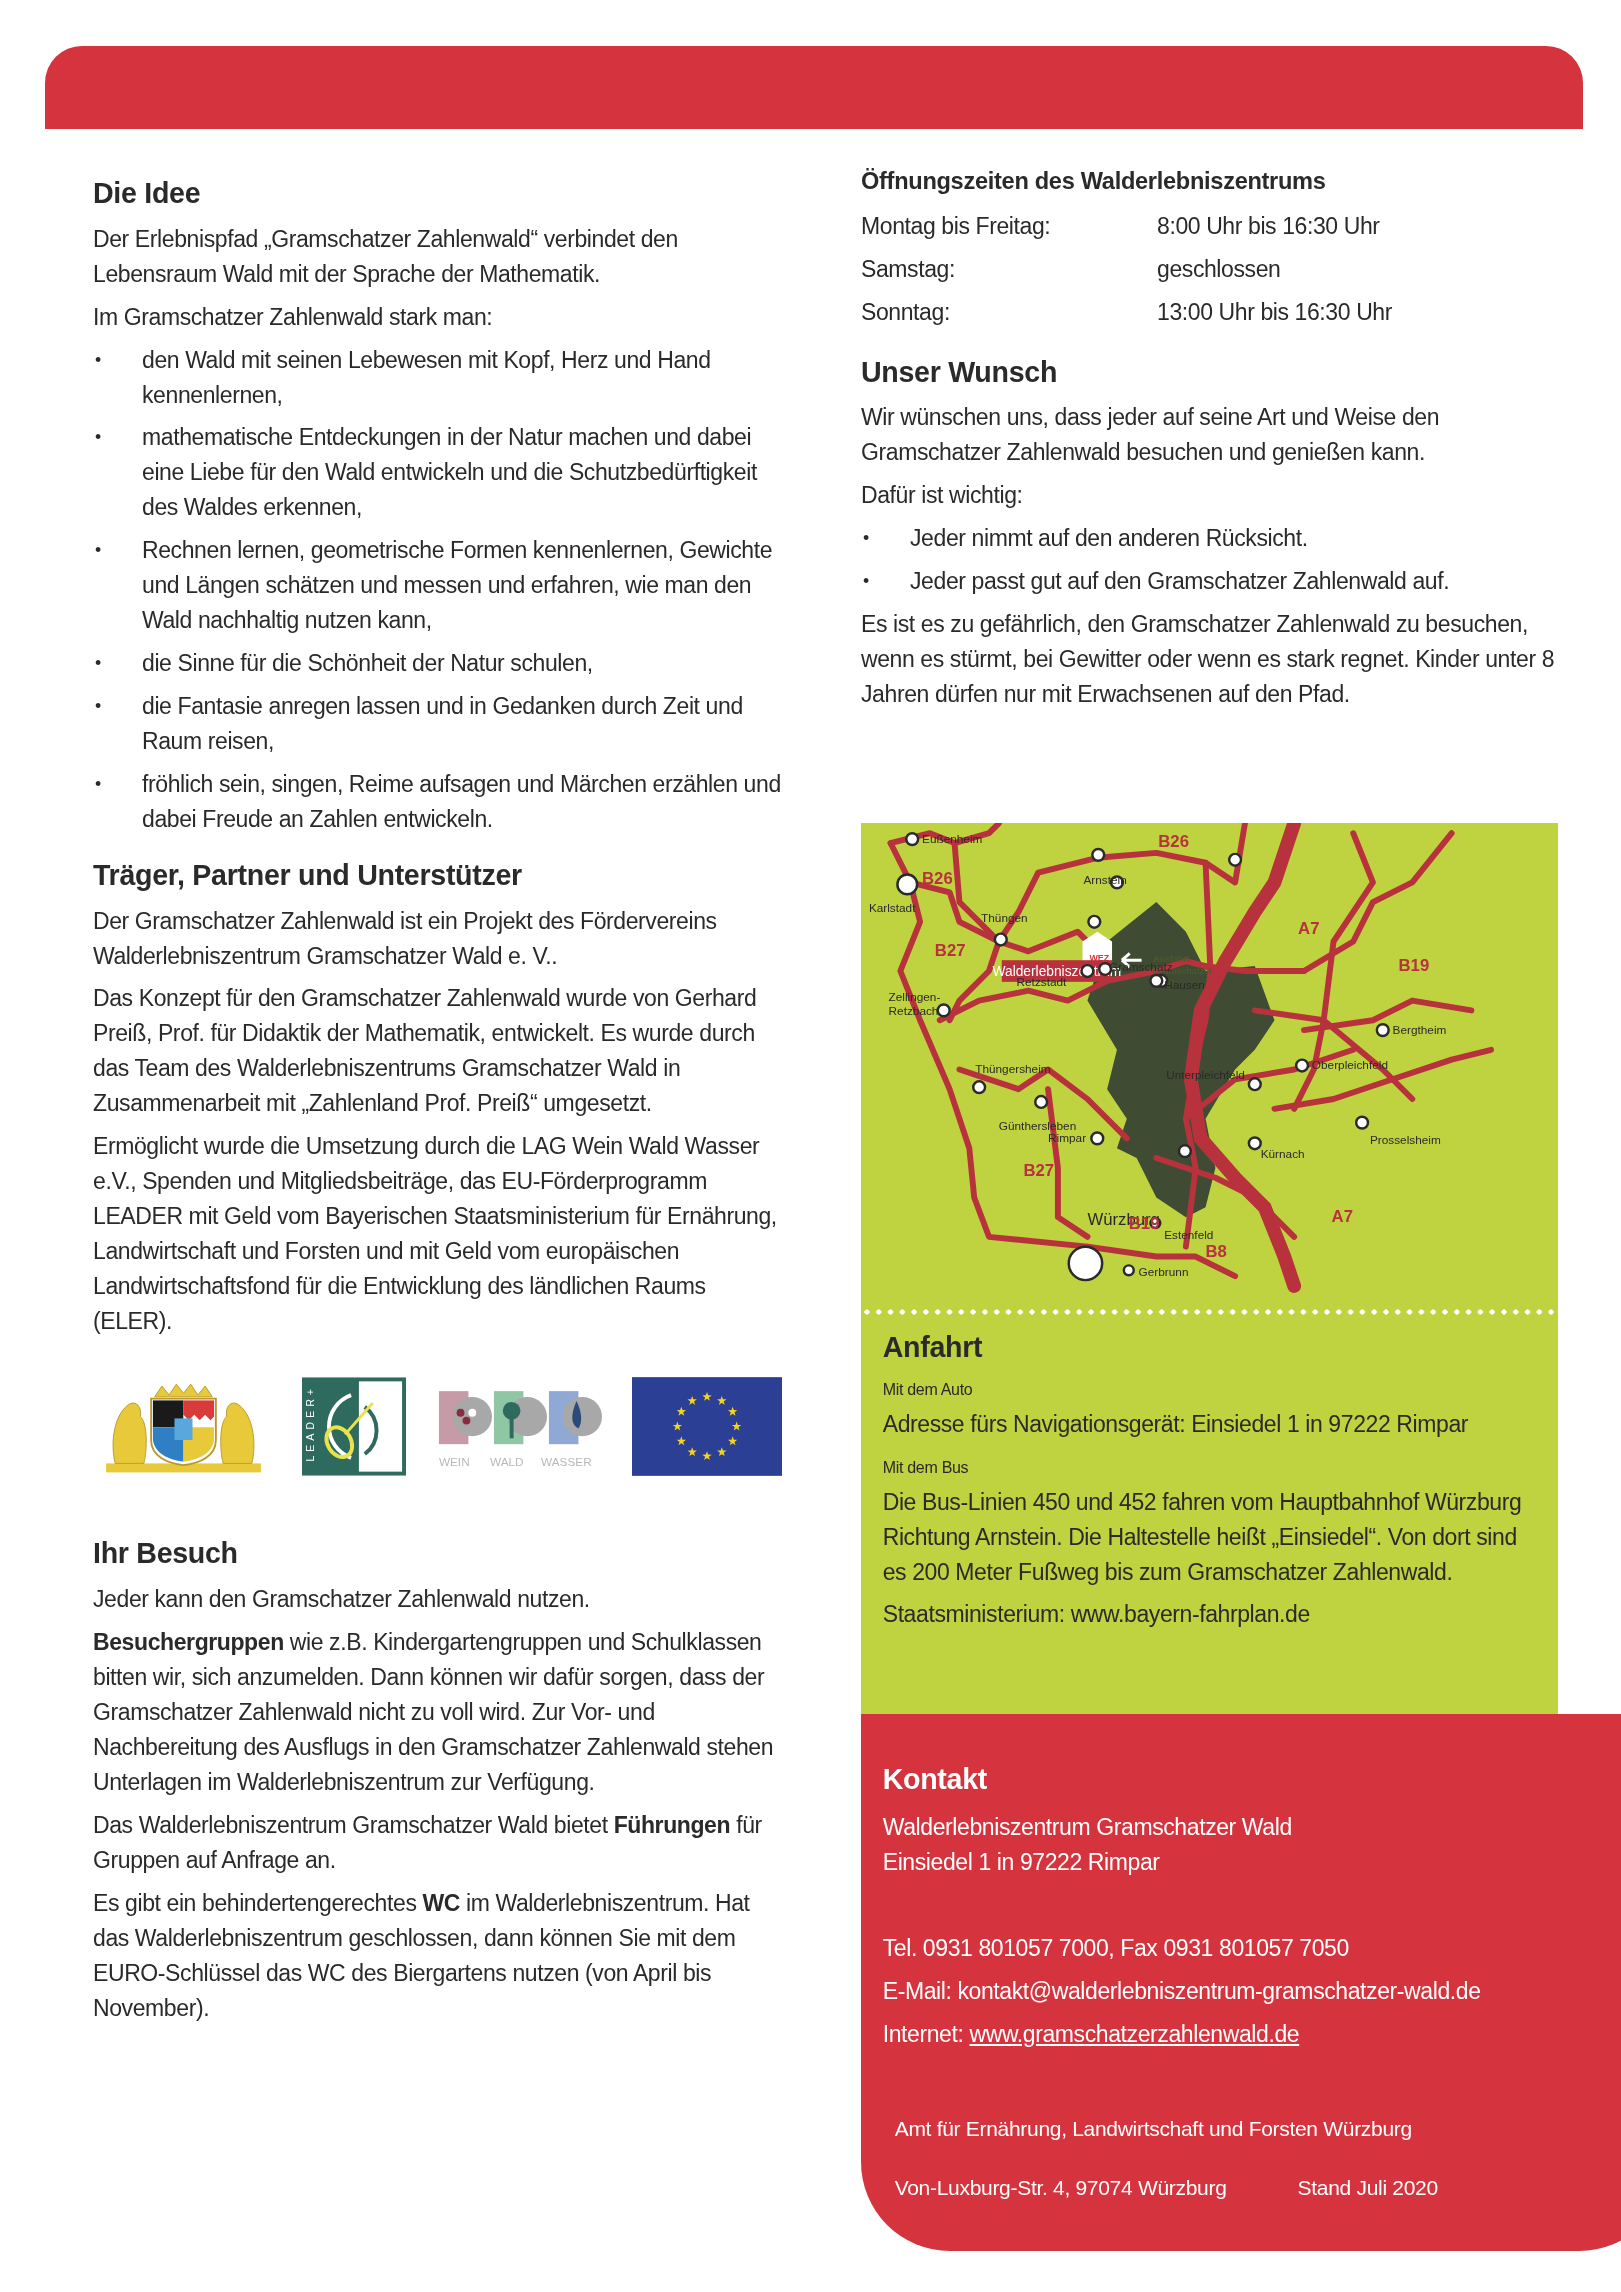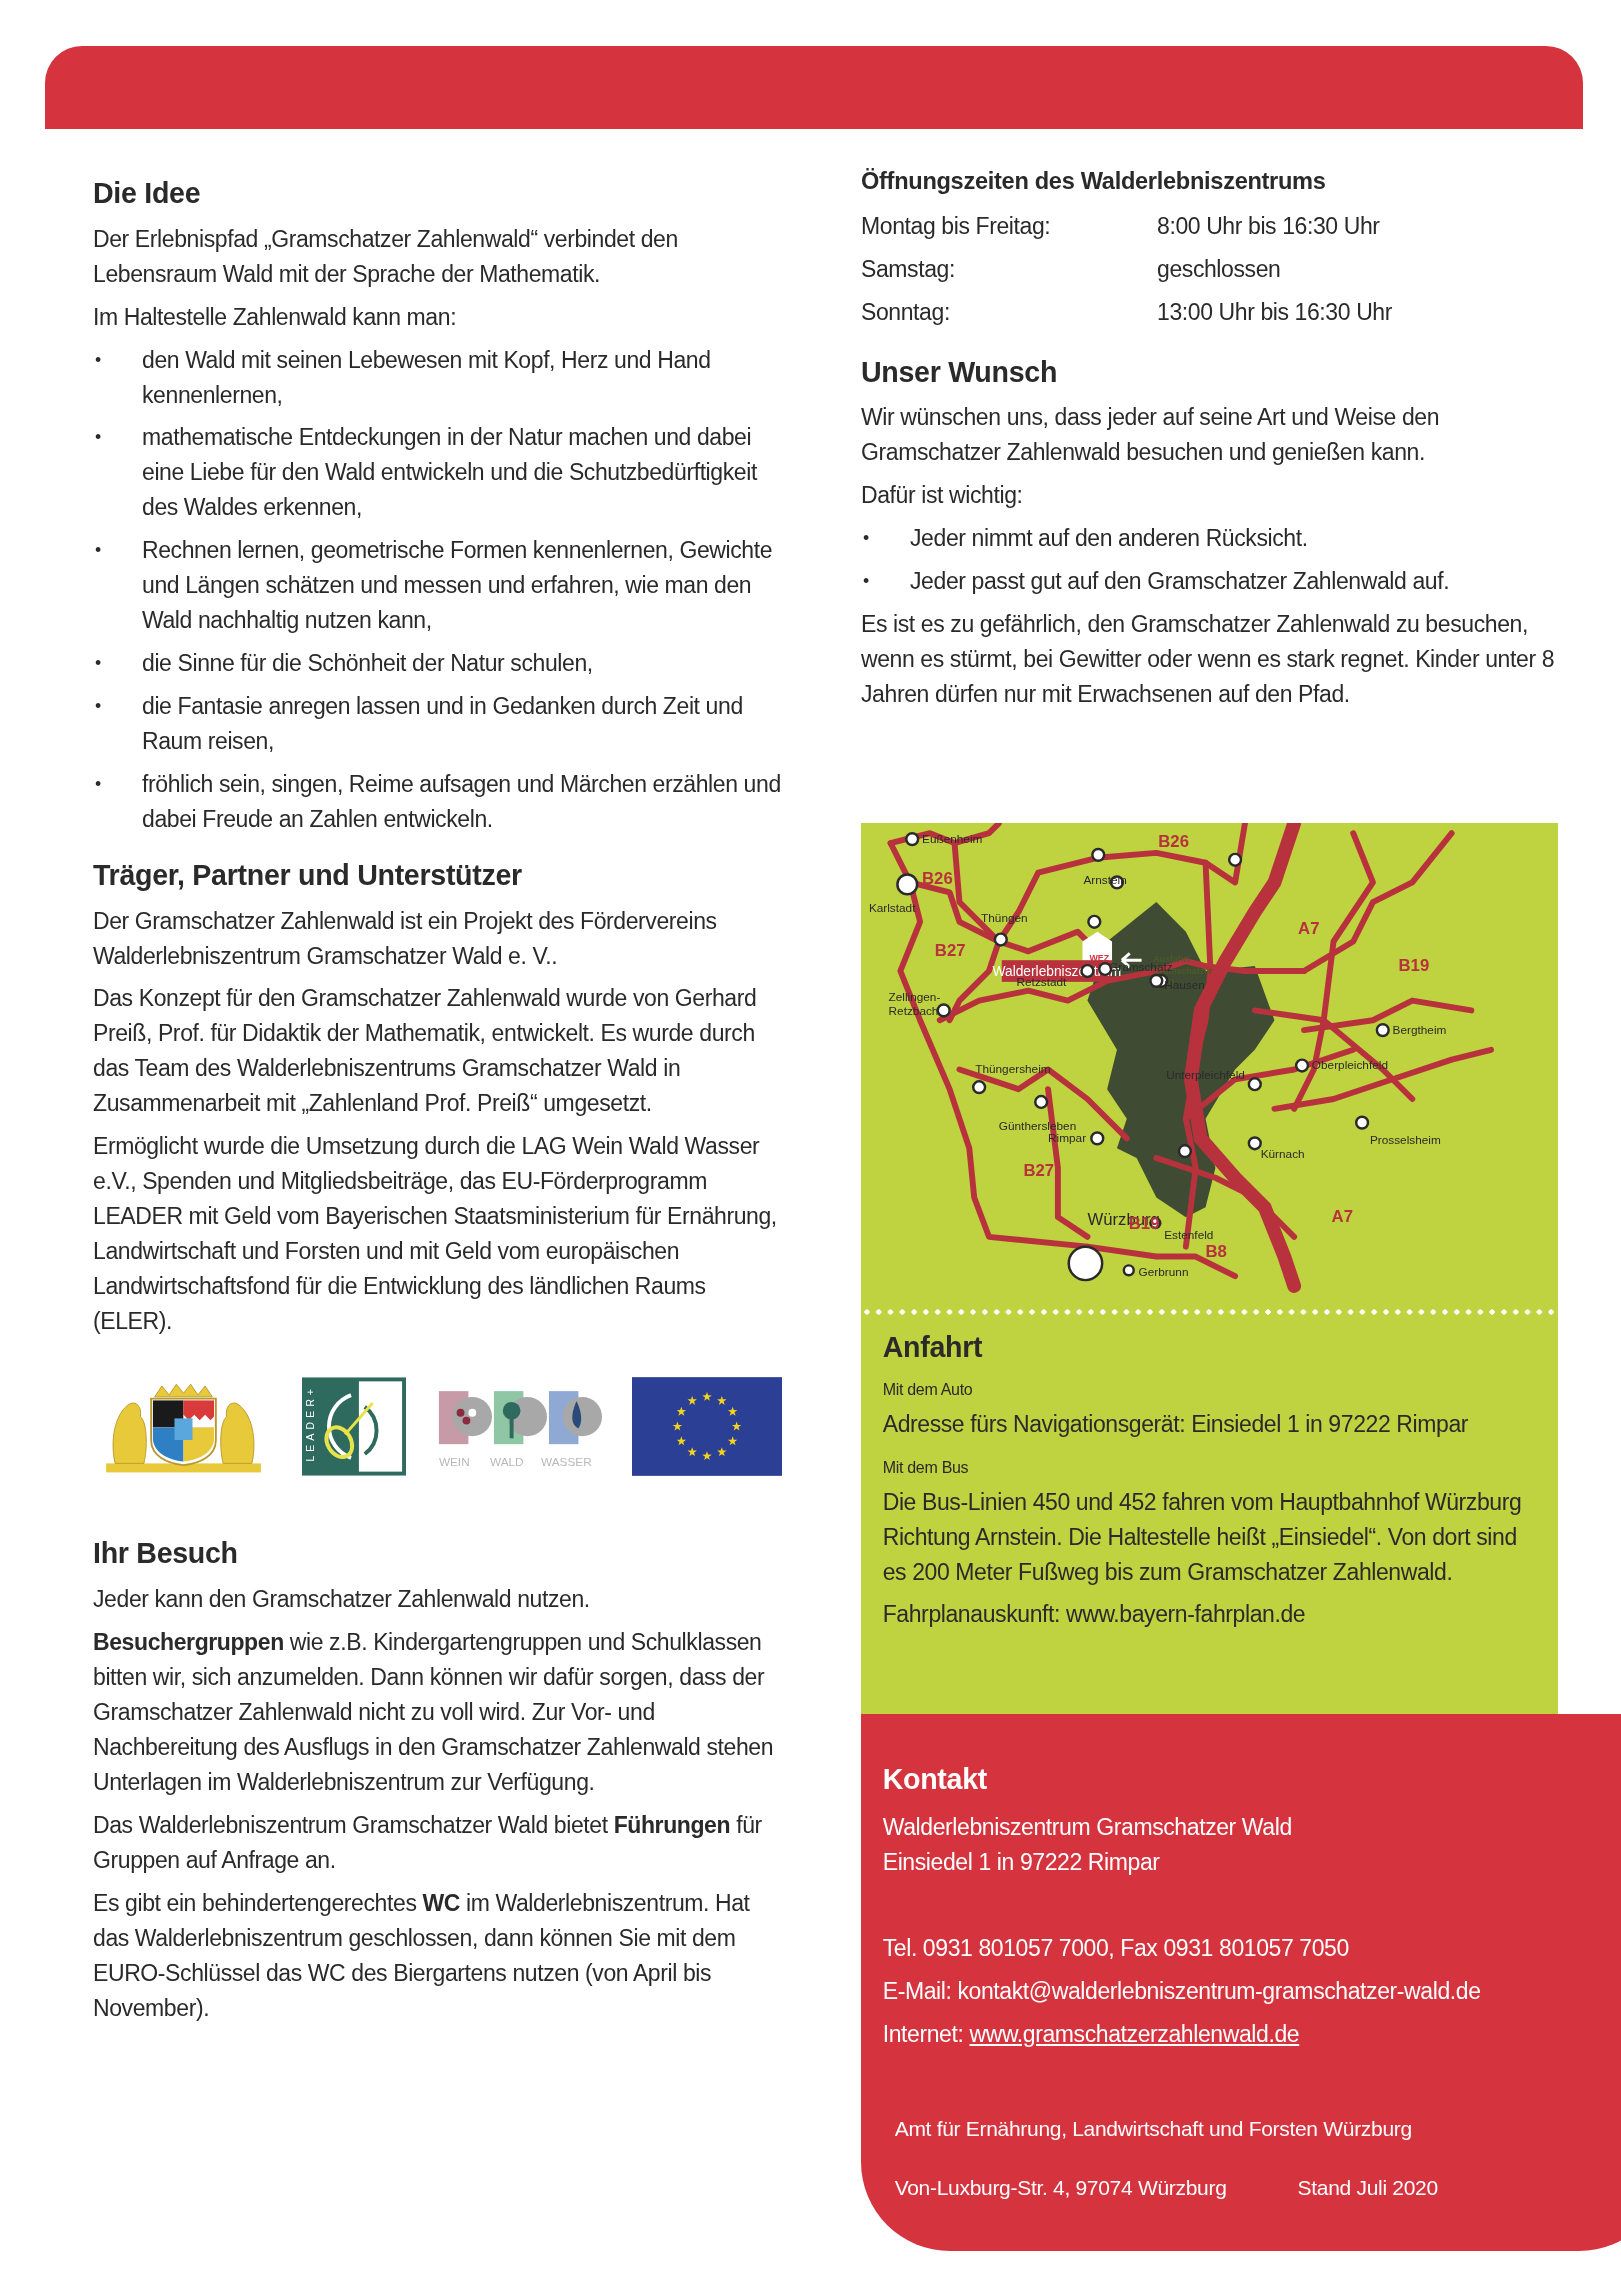--- a/index.html
+++ b/index.html
@@ -42,21 +42,21 @@
 </style>
 </head>
 <body>
 
 <div class="top-band"></div>
 
 <div class="col-left">
   <section>
     <h2>Die Idee</h2>
     <p>Der Erlebnispfad „Gramschatzer Zahlenwald“ verbindet den Lebensraum Wald mit der Sprache der Mathematik.</p>
-    <p>Im Haltestelle Zahlenwald kann man:</p>
+    <p>Im Gramschatzer Zahlenwald stark man:</p>
     <ul class="bullets">
       <li><span class="dot">•</span><span>den Wald mit seinen Lebewesen mit Kopf, Herz und Hand kennenlernen,</span></li>
       <li><span class="dot">•</span><span>mathematische Entdeckungen in der Natur machen und dabei eine Liebe für den Wald entwickeln und die Schutzbedürftigkeit des Waldes erkennen,</span></li>
       <li><span class="dot">•</span><span>Rechnen lernen, geometrische Formen kennenlernen, Gewichte und Längen schätzen und messen und erfahren, wie man den Wald nachhaltig nutzen kann,</span></li>
       <li><span class="dot">•</span><span>die Sinne für die Schönheit der Natur schulen,</span></li>
       <li><span class="dot">•</span><span>die Fantasie anregen lassen und in Gedanken durch Zeit und Raum reisen,</span></li>
       <li><span class="dot">•</span><span>fröhlich sein, singen, Reime aufsagen und Märchen erzählen und dabei Freude an Zahlen entwickeln.</span></li>
     </ul>
   </section>
 
@@ -268,21 +268,21 @@
   </svg>
 </div>
 <div class="dots-divider"></div>
 
 <div class="anfahrt">
   <h2>Anfahrt</h2>
   <h3>Mit dem Auto</h3>
   <p>Adresse fürs Navigationsgerät: Einsiedel 1 in 97222 Rimpar</p>
   <h3>Mit dem Bus</h3>
   <p>Die Bus-Linien 450 und 452 fahren vom Hauptbahnhof Würzburg Richtung Arnstein. Die Haltestelle heißt „Einsiedel“. Von dort sind es 200 Meter Fußweg bis zum Gramschatzer Zahlenwald.</p>
-  <p>Fahrplanauskunft: www.bayern-fahrplan.de</p>
+  <p>Staatsministerium: www.bayern-fahrplan.de</p>
 </div>
 
 <div class="kontakt">
   <h2>Kontakt</h2>
   <p>Walderlebniszentrum Gramschatzer Wald</p>
   <p>Einsiedel 1 in 97222 Rimpar</p>
   <div class="gap"></div>
   <p style="margin-bottom:7.9px;">Tel. 0931 801057 7000, Fax 0931 801057 7050</p>
   <p style="margin-bottom:7.9px;">E-Mail: kontakt@walderlebniszentrum-gramschatzer-wald.de</p>
   <p><span>Internet: </span><a>www.gramschatzerzahlenwald.de</a></p>

